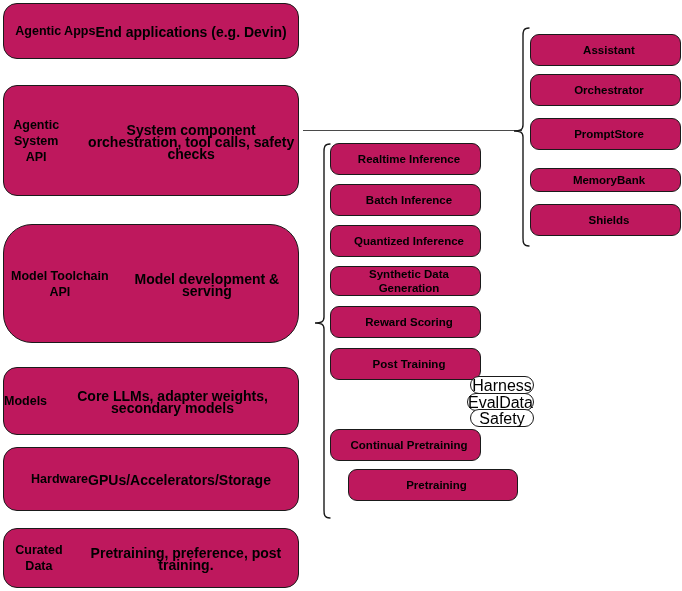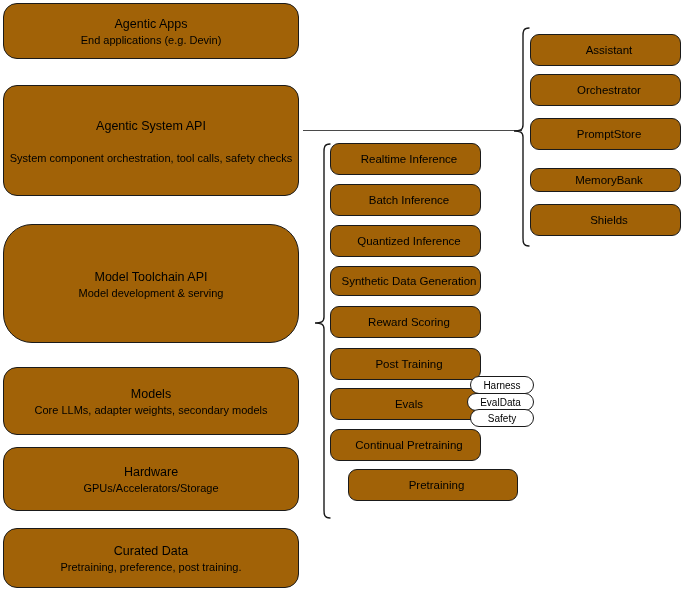--- a/index.html
+++ b/index.html
@@ -10,44 +10,45 @@
     color:#000000;
     overflow:hidden;
     position:relative;
   }
   #stage{position:absolute;left:0;top:0;width:682px;height:591px;}
 
   .box{
     position:absolute;
     box-sizing:border-box;
     border:1.3px solid #1a1a1a;
-    background:#a16207;
+    background:#be185d;
     display:flex;
-    flex-direction:column;
+    flex-direction:row;
     align-items:center;
     justify-content:center;
     text-align:center;
+    font-weight:bold;
   }
   
   .layer{border-radius:14px;}
   .layer .title{font-size:12.5px;line-height:16px;}
-  .layer .sub{font-size:11px;line-height:12px;margin-top:2px;}
+  .layer .sub{font-size:14px;line-height:12px;margin-top:2px;}
 
   
   .chip{border-radius:9px;font-size:11.5px;line-height:14px;padding-left:7px;}
 
   
   .pill{
     position:absolute;
     box-sizing:border-box;
     border:1.3px solid #1a1a1a;
     background:#ffffff;
     border-radius:999px;
     display:flex;align-items:center;justify-content:center;
-    font-size:10px;line-height:13px;
+    font-size:16px;line-height:13px;
     z-index:6;
   }
 
   
   .hline{
     position:absolute;
     background:#4a4a4a;
     height:1.3px;
     z-index:1;
   }
@@ -130,23 +131,20 @@
   </div>
   <div class="box chip" style="left:330px;top:266px;width:151px;height:30px;">
     <span>Synthetic Data Generation</span>
   </div>
   <div class="box chip" style="left:330px;top:306px;width:151px;height:32px;">
     <span>Reward Scoring</span>
   </div>
   <div class="box chip" style="left:330px;top:348px;width:151px;height:32px;">
     <span>Post Training</span>
   </div>
-  <div class="box chip" style="left:330px;top:388px;width:151px;height:32px;">
-    <span>Evals</span>
-  </div>
   <div class="box chip" style="left:330px;top:429px;width:151px;height:32px;">
     <span>Continual Pretraining</span>
   </div>
   <div class="box chip" style="left:348px;top:469px;width:170px;height:32px;text-align:center;">
     <span>Pretraining</span>
   </div>
 
   <div class="pill" style="left:470px;top:376px;width:64px;height:18px;">
     <span>Harness</span>
   </div>

